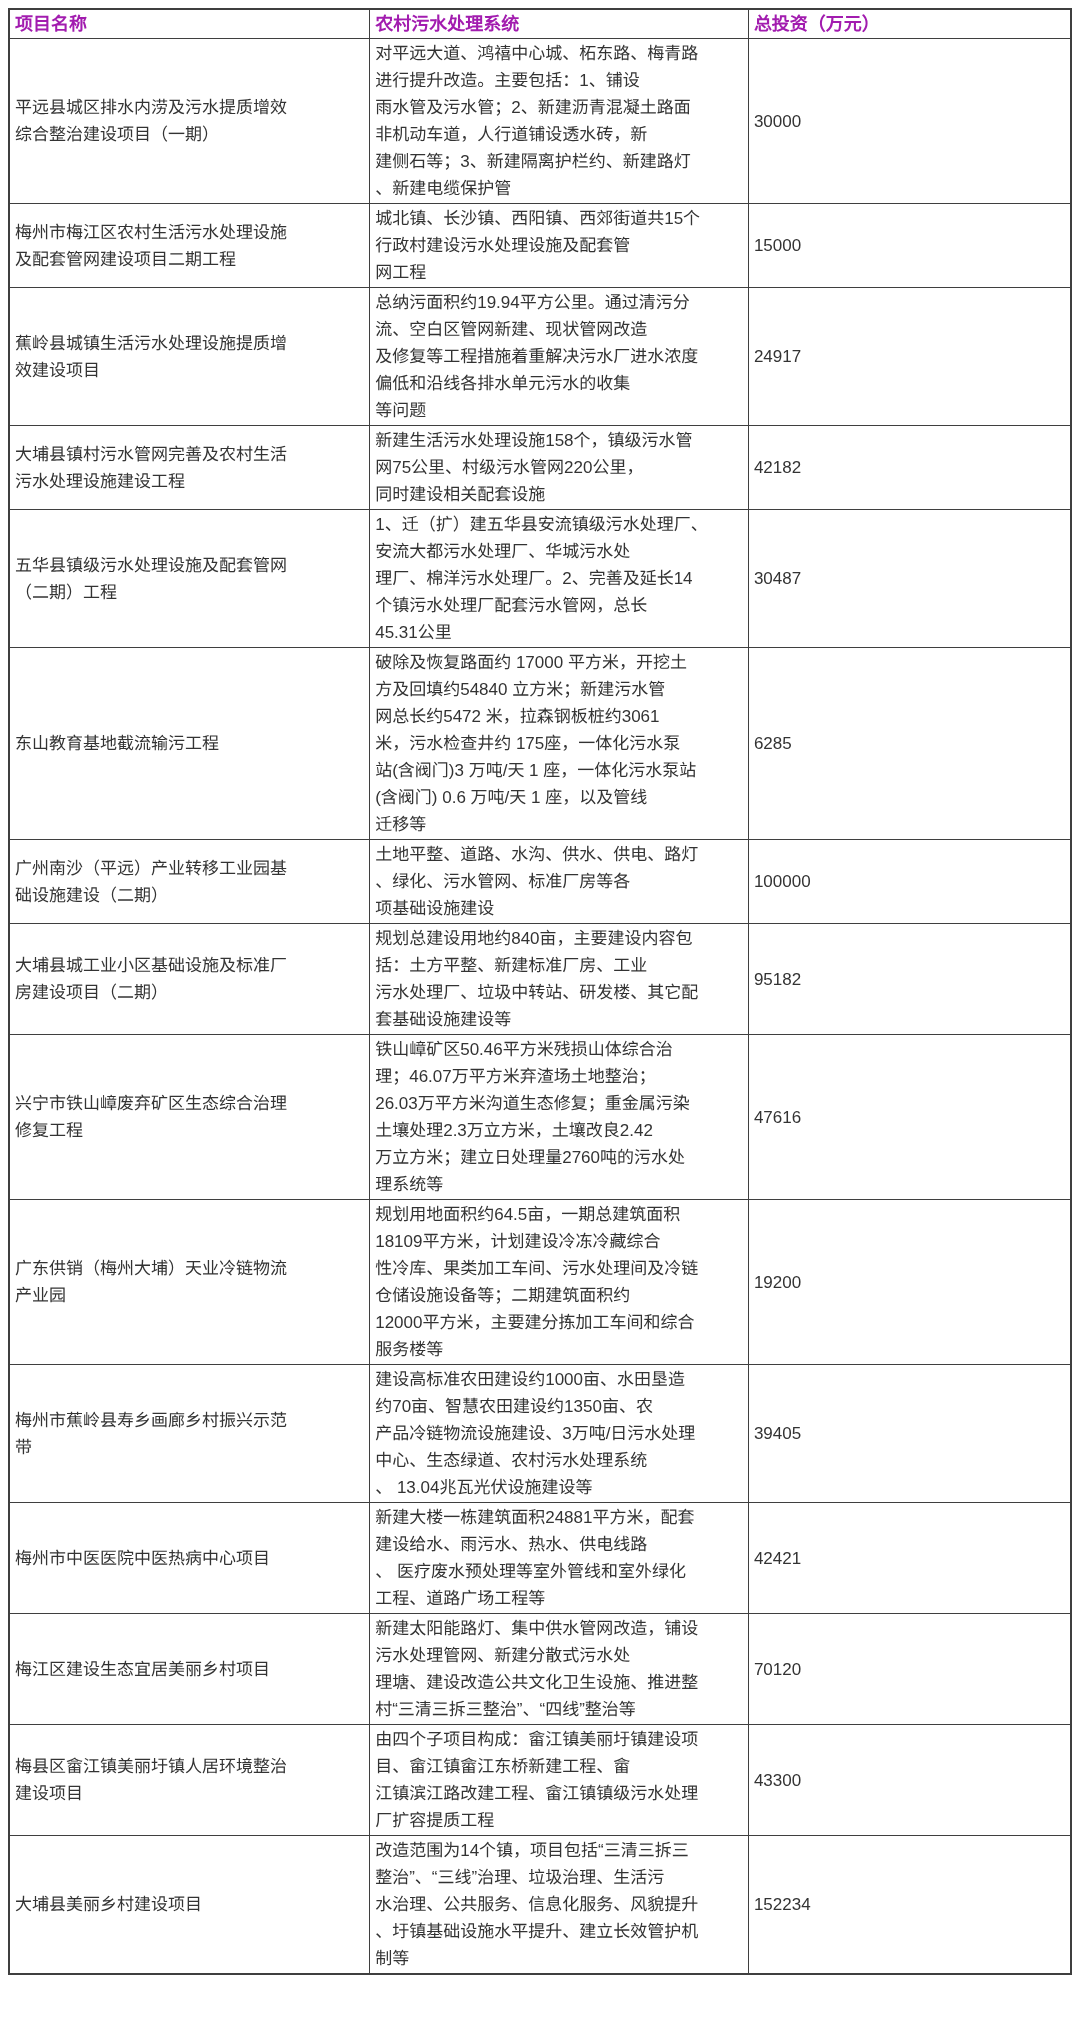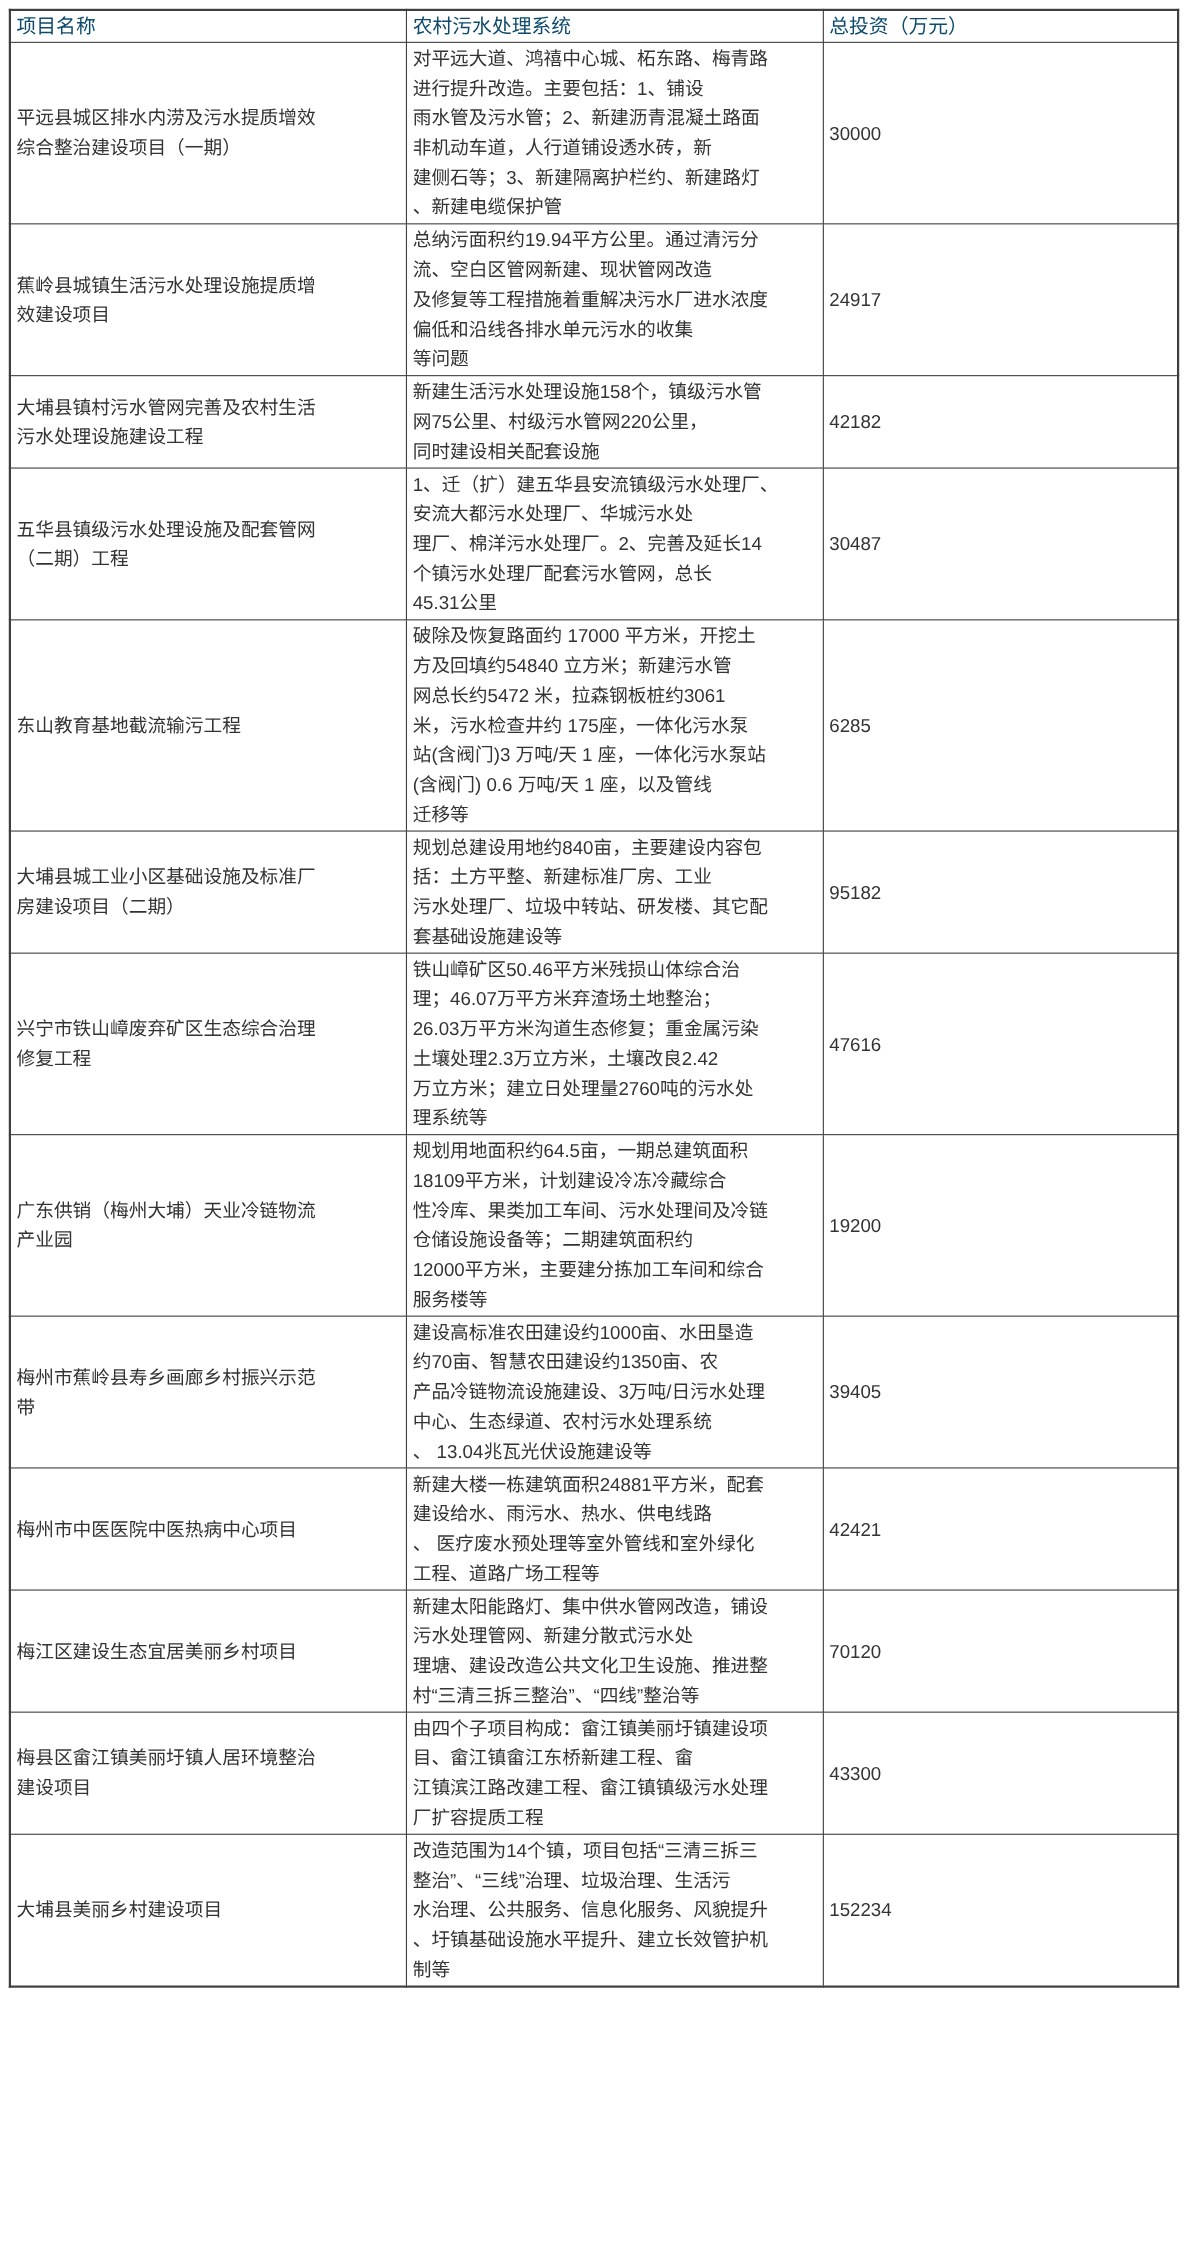--- a/index.html
+++ b/index.html
@@ -32,24 +32,24 @@
   table.projects td {
     border: 1px solid #3f3f3f;
     padding: 1px 5px;
     font-size: 17px;
     line-height: 27px;
     text-align: left;
     vertical-align: middle;
     word-break: break-all;
   }
   table.projects th {
-    font-weight: normal;
+    font-weight: bold;
     font-size: 18px;
     line-height: 26px;
-    color: #0c4a6e;
+    color: #a21caf;
     white-space: nowrap;
   }
   td.cell-name,
   td.cell-detail {
     white-space: pre-line;
   }
   td.cell-invest {
     white-space: nowrap;
   }
 </style>
@@ -77,20 +77,28 @@
 综合整治建设项目（一期）</td>
     <td class="cell-detail">对平远大道、鸿禧中心城、柘东路、梅青路
 进行提升改造。主要包括：1、铺设
 雨水管及污水管；2、新建沥青混凝土路面
 非机动车道，人行道铺设透水砖，新
 建侧石等；3、新建隔离护栏约、新建路灯
 、新建电缆保护管</td>
     <td class="cell-invest">30000</td>
   </tr>
 
+  <tr>
+    <td class="cell-name">梅州市梅江区农村生活污水处理设施
+及配套管网建设项目二期工程</td>
+    <td class="cell-detail">城北镇、长沙镇、西阳镇、西郊街道共15个
+行政村建设污水处理设施及配套管
+网工程</td>
+    <td class="cell-invest">15000</td>
+  </tr>
 
   <tr>
     <td class="cell-name">蕉岭县城镇生活污水处理设施提质增
 效建设项目</td>
     <td class="cell-detail">总纳污面积约19.94平方公里。通过清污分
 流、空白区管网新建、现状管网改造
 及修复等工程措施着重解决污水厂进水浓度
 偏低和沿线各排水单元污水的收集
 等问题</td>
     <td class="cell-invest">24917</td>
@@ -122,20 +130,28 @@
 方及回填约54840 立方米；新建污水管
 网总长约5472 米，拉森钢板桩约3061
 米，污水检查井约 175座，一体化污水泵
 站(含阀门)3 万吨/天 1 座，一体化污水泵站
 (含阀门) 0.6 万吨/天 1 座，以及管线
 迁移等</td>
     <td class="cell-invest">6285</td>
   </tr>
 
 
+  <tr>
+    <td class="cell-name">广州南沙（平远）产业转移工业园基
+础设施建设（二期）</td>
+    <td class="cell-detail">土地平整、道路、水沟、供水、供电、路灯
+、绿化、污水管网、标准厂房等各
+项基础设施建设</td>
+    <td class="cell-invest">100000</td>
+  </tr>
 
   <tr>
     <td class="cell-name">大埔县城工业小区基础设施及标准厂
 房建设项目（二期）</td>
     <td class="cell-detail">规划总建设用地约840亩，主要建设内容包
 括：土方平整、新建标准厂房、工业
 污水处理厂、垃圾中转站、研发楼、其它配
 套基础设施建设等</td>
     <td class="cell-invest">95182</td>
   </tr>

